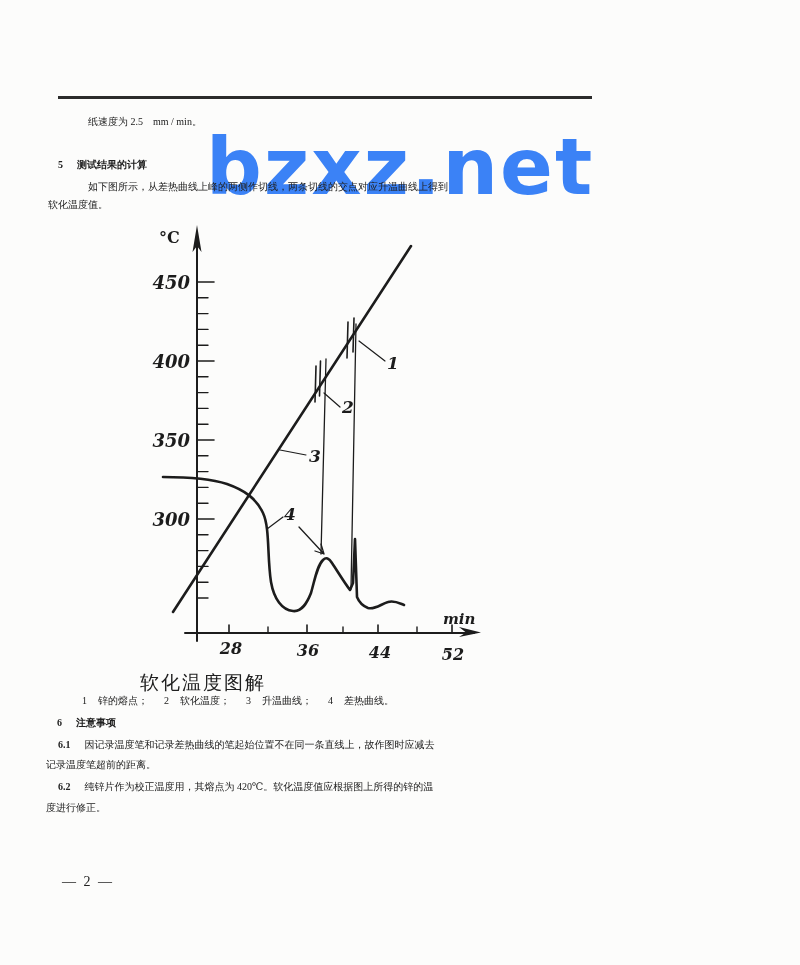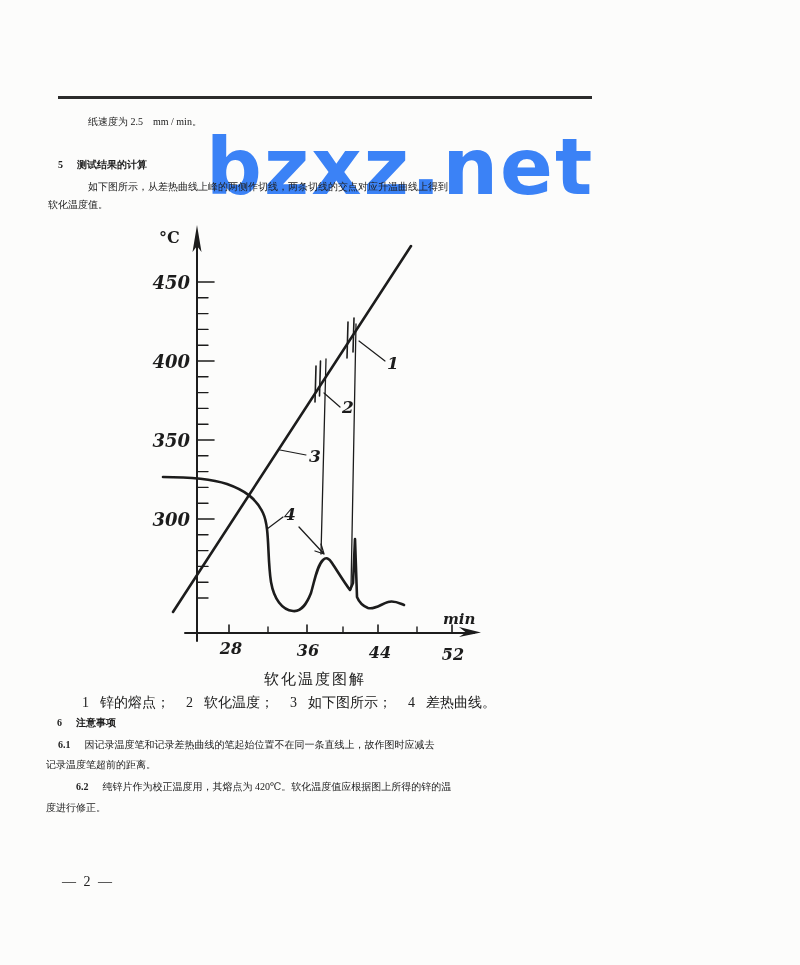--- a/index.html
+++ b/index.html
@@ -28,25 +28,25 @@
     position:absolute;left:58px;top:96px;width:534px;height:3px;
     background:#2b2b2b;
   }
   .tline{
     position:absolute;font-size:10px;line-height:17px;white-space:nowrap;
   }
   .tline .num{font-weight:bold;margin-right:14px;font-family:"Liberation Serif","DejaVu Serif",serif;}
   .bold{font-weight:bold;}
   .fig-caption{
     position:absolute;left:140px;top:670px;width:350px;
-    text-align:center;font-size:15px;letter-spacing:2px;
+    text-align:left;font-size:19px;letter-spacing:2px;
   }
   .fig-legend{
     position:absolute;left:82px;top:694px;
-    display:flex;column-gap:16px;font-size:14px;white-space:nowrap;
+    display:flex;column-gap:16px;font-size:10px;white-space:nowrap;
   }
   .fig-legend .lg-num{margin-right:11px;}
   .footer-page{
     position:absolute;left:62px;top:874px;font-size:14px;letter-spacing:2px;
   }
   svg text{font-family:"DejaVu Serif","Liberation Serif",serif;}
   .tick-num{font-style:italic;font-weight:bold;}
   .ann-num{font-style:italic;font-weight:bold;}
 </style>
 </head>
@@ -127,33 +127,33 @@
     <text class="ann-num" x="342" y="413" font-size="17" fill="#1c1c1c" stroke="none">2</text>
     <text class="ann-num" x="309" y="462" font-size="17" fill="#1c1c1c" stroke="none">3</text>
     <text class="ann-num" x="284" y="520" font-size="17" fill="#1c1c1c" stroke="none">4</text>
   </svg>
 
   <div class="fig-caption">软化温度图解</div>
 
   <div class="fig-legend">
     <span><span class="lg-num">1</span><span>锌的熔点；</span></span>
     <span><span class="lg-num">2</span><span>软化温度；</span></span>
-    <span><span class="lg-num">3</span><span>如下图所示；</span></span>
+    <span><span class="lg-num">3</span><span>升温曲线；</span></span>
     <span><span class="lg-num">4</span><span>差热曲线。</span></span>
   </div>
 
   <div class="tline bold" style="left:57px;top:714px;">
     <span class="num">6</span><span>注意事项</span>
   </div>
 
   <div class="tline" style="left:58px;top:736px;">
     <span class="num">6.1</span><span>因记录温度笔和记录差热曲线的笔起始位置不在同一条直线上，故作图时应减去</span>
   </div>
   <div class="tline" style="left:46px;top:756px;font-family:Liberation Serif, serif;">记录温度笔超前的距离。</div>
 
-  <div class="tline" style="left:58px;top:778px;margin-left:18px;">
+  <div class="tline" style="left:58px;top:778px;">
     <span class="num">6.2</span><span>纯锌片作为校正温度用，其熔点为 420℃。软化温度值应根据图上所得的锌的温</span>
   </div>
   <div class="tline" style="left:46px;top:799px;">度进行修正。</div>
 
   <div class="footer-page">— 2 —</div>
 
 </div>
 
 </body></html>

